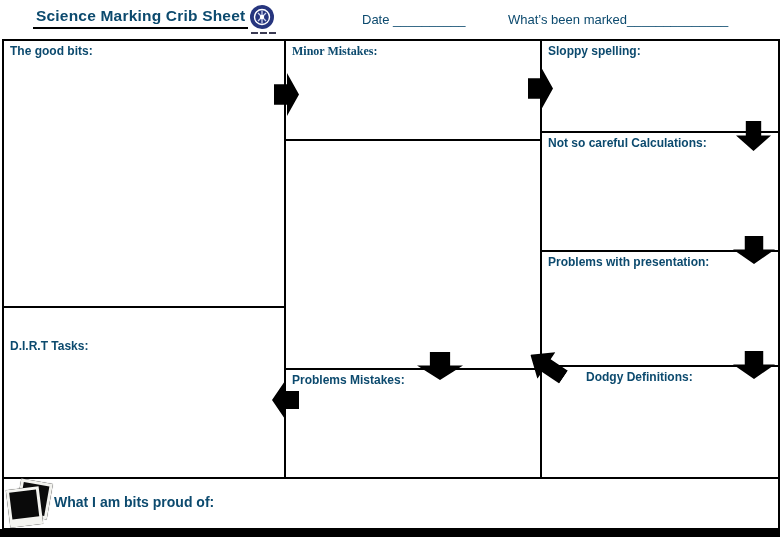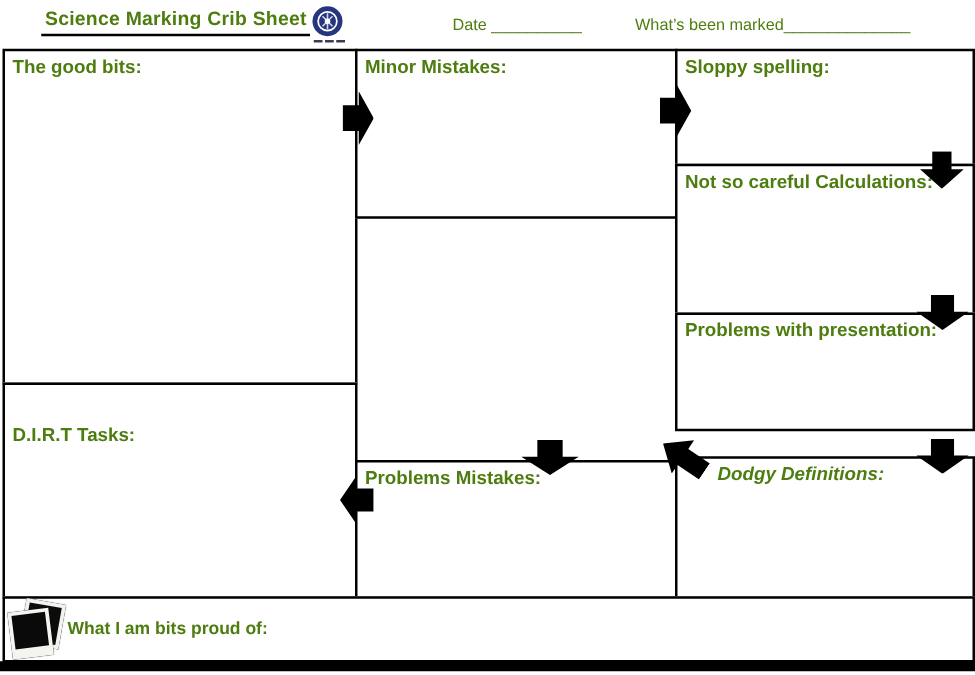--- a/index.html
+++ b/index.html
@@ -1,22 +1,22 @@
 <!DOCTYPE html>
 <html><head>
 <meta charset="utf-8">
 <style>
   html,body{margin:0;padding:0;background:#fff;}
   .sheet{
     position:relative;width:780px;height:540px;background:#fff;overflow:hidden;
-    font-family:"Liberation Sans","DejaVu Sans",sans-serif;color:#4d7c0f;
+    font-family:"Liberation Sans","DejaVu Sans",sans-serif;color:#0c4a6e;
   }
   .box{
     position:absolute;box-sizing:border-box;border:2px solid #000;background:#fff;
-    font-weight:bold;font-size:15px;line-height:1.15;padding:4px 6px;
+    font-weight:bold;font-size:12px;line-height:1.15;padding:4px 6px;
   }
   .hdr-title{
     position:absolute;left:33px;top:7px;font-size:15.5px;font-weight:bold;
     border-bottom:2.5px solid #000;padding:0 3px 2px 3px;letter-spacing:.2px;
   }
   .hdr-text{position:absolute;top:12px;font-size:13px;font-weight:500;white-space:pre;}
   .logo{position:absolute;left:249px;top:4px;width:26px;height:26px;}
   .logo-sub{position:absolute;left:251px;top:32px;display:flex;gap:2px;}
   .logo-sub i{display:block;width:7px;height:2px;background:#3a3a52;}
   .arr{position:absolute;background:#000;}
@@ -29,21 +29,21 @@
     position:absolute;left:11px;top:1px;width:26px;height:30px;background:#0c0c0c;
     border:3px solid #f2f2ee;transform:rotate(10deg);box-shadow:0 0 1px rgba(0,0,0,.4);
   }
   .photo-front{
     position:absolute;left:1px;top:8px;width:27px;height:27px;background:#0a0a0a;
     border:3px solid #f4f4f0;border-bottom-width:8px;transform:rotate(-7deg);
     box-shadow:0 0 1px rgba(0,0,0,.4);
   }
   .pad-dirt{padding-top:32px;}
   .pad-proud{padding-top:15px;padding-left:50px;font-size:14px;}
-  .pad-dodgy{padding-left:32px;font-style:italic;}
+  .pad-dodgy{padding-left:44px;}
 </style>
 </head>
 <body>
 
 <div class="sheet">
 
   <div class="hdr-title">Science Marking Crib Sheet</div>
 
   <span class="logo">
     <svg width="26" height="26" viewBox="0 0 26 26">
@@ -62,34 +62,34 @@
   <div class="hdr-text" style="left:362px;">Date __________</div>
   <div class="hdr-text" style="left:508px;">What’s been marked______________</div>
 
   <div class="box" style="left:2px;top:39px;width:284px;height:269px;">
     <span>The good bits:</span>
   </div>
   <div class="box pad-dirt" style="left:2px;top:306px;width:284px;height:173px;">
     <span>D.I.R.T Tasks:</span>
   </div>
 
-  <div class="box" style="left:284px;top:39px;width:258px;height:136px;">
+  <div class="box" style="left:284px;top:39px;width:258px;height:102px;font-family:Liberation Serif, serif;">
     <span>Minor Mistakes:</span>
   </div>
   <div class="box" style="left:284px;top:368px;width:258px;height:111px;">
     <span>Problems Mistakes:</span>
   </div>
 
   <div class="box" style="left:540px;top:39px;width:240px;height:94px;">
     <span>Sloppy spelling:</span>
   </div>
   <div class="box" style="left:540px;top:131px;width:240px;height:121px;">
     <span>Not so careful Calculations:</span>
   </div>
-  <div class="box" style="left:540px;top:250px;width:240px;height:95px;">
+  <div class="box" style="left:540px;top:250px;width:240px;height:117px;">
     <span>Problems with presentation:</span>
   </div>
   <div class="box pad-dodgy" style="left:540px;top:365px;width:240px;height:114px;">
     <span>Dodgy Definitions:</span>
   </div>
 
   <div class="box pad-proud" style="left:2px;top:477px;width:778px;height:53px;">
     <span>What I am bits proud of:</span>
   </div>
 

